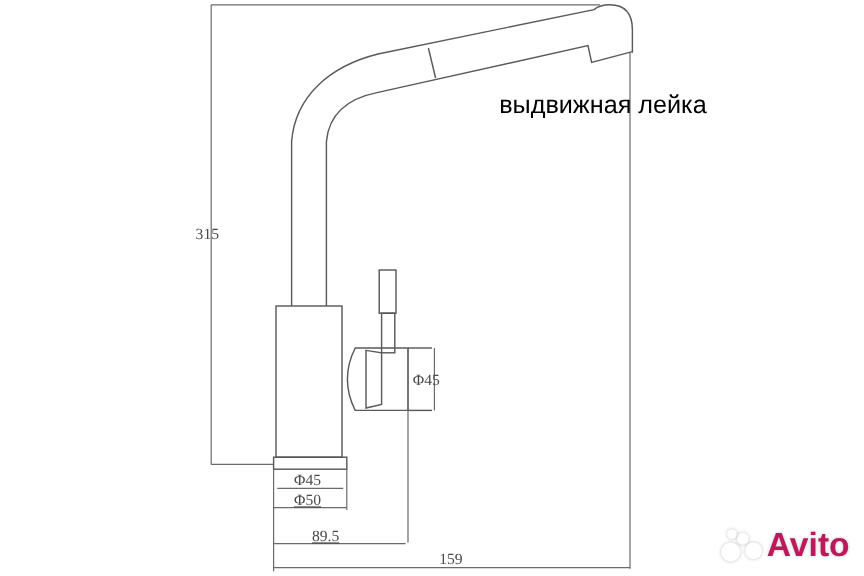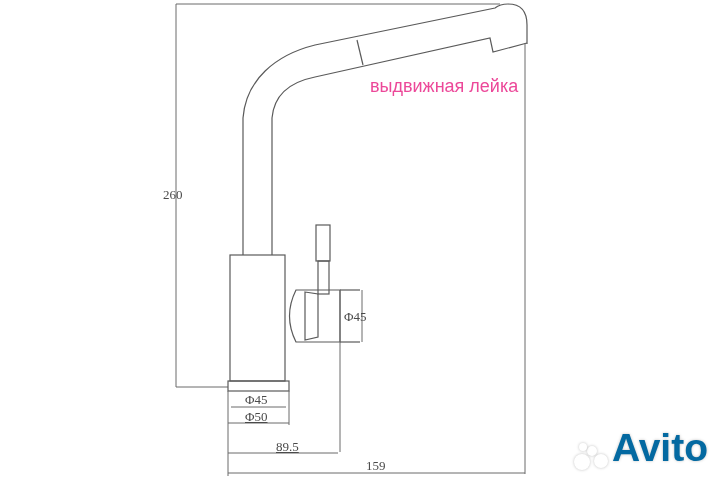--- a/index.html
+++ b/index.html
@@ -1,22 +1,22 @@
 <!DOCTYPE html>
 <html><head>
 <meta charset="utf-8">
 <style>
   html, body { margin:0; padding:0; background:#ffffff; }
   body { width:720px; height:480px; position:relative; overflow:hidden; font-family:"Liberation Serif", serif; }
   svg { position:absolute; left:0; top:0; }
   .ln { stroke:#5a5a5a; stroke-width:1.2; fill:none; }
   .dim { stroke:#6a6a6a; stroke-width:1; fill:none; }
   .lbl { position:absolute; color:#4a4a4a; font-size:13px; font-family:"Liberation Serif", serif; }
-  .note { position:absolute; color:#ec4899; font-size:18px; font-family:"Liberation Sans", sans-serif; white-space:nowrap; }
-  .wm { position:absolute; right:12px; bottom:10px; display:flex; align-items:flex-end; gap:4px; color:#0369a1; font-family:"Liberation Sans", sans-serif; font-size:39px; font-weight:bold; text-shadow:0 0 3px rgba(0,0,0,0.25); }
+  .note { position:absolute; color:#000000; font-size:21px; font-family:"Liberation Sans", sans-serif; white-space:nowrap;margin-left:46px; }
+  .wm { position:absolute; right:12px; bottom:10px; display:flex; align-items:flex-start; gap:4px; color:#be185d; font-family:"Liberation Sans", sans-serif; font-size:28px; font-weight:bold; text-shadow:0 0 3px rgba(0,0,0,0.25); }
   .dots { position:relative; width:34px; height:30px; }
   .dot { position:absolute; border-radius:50%; background:#fff; box-shadow:0 0 3px rgba(0,0,0,0.25); }
 </style>
 </head>
 <body>
 
 <svg width="720" height="480" viewBox="0 0 720 480">
 
   <line class="dim" x1="176" y1="4" x2="500" y2="4"></line>
   <line class="dim" x1="176" y1="4" x2="176" y2="387"></line>
@@ -45,25 +45,25 @@
 
   <rect class="ln" x="316" y="225" width="14" height="36"></rect>
   <rect class="ln" x="318" y="261" width="11" height="33"></rect>
 
   <line class="dim" x1="231" y1="407" x2="286" y2="407"></line>
   <line class="dim" x1="228" y1="423" x2="289" y2="423"></line>
   <line class="dim" x1="228" y1="453" x2="338" y2="453"></line>
   <line class="dim" x1="228" y1="473" x2="525" y2="473"></line>
 </svg>
 
-<div class="lbl" style="left:163px;top:187px;">260</div>
+<div class="lbl" style="left:163px;top:187px;">315</div>
 <div class="lbl" style="left:344px;top:309px;">Φ45</div>
 <div class="lbl" style="left:245px;top:392px;">Φ45</div>
 <div class="lbl" style="left:245px;top:409px;text-decoration:underline;">Φ50</div>
-<div class="lbl" style="left:276px;top:439px;text-decoration:underline;">89.5</div>
+<div class="lbl" style="left:260px;top:439px;text-decoration:underline;">89.5</div>
 <div class="lbl" style="left:366px;top:458px;">159</div>
 <div class="note" style="left:370px;top:76px;">выдвижная лейка</div>
 
 <div class="wm">
   <div class="dots">
     <span class="dot" style="left:0;top:14px;width:16px;height:16px;"></span>
     <span class="dot" style="left:13px;top:6px;width:10px;height:10px;"></span>
     <span class="dot" style="left:20px;top:14px;width:14px;height:14px;"></span>
     <span class="dot" style="left:5px;top:3px;width:8px;height:8px;"></span>
   </div>

